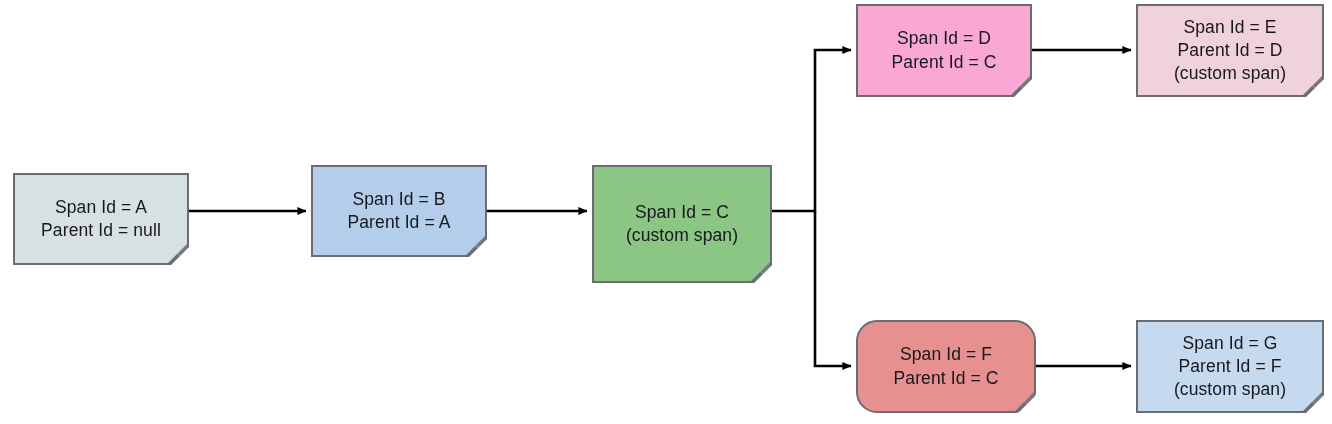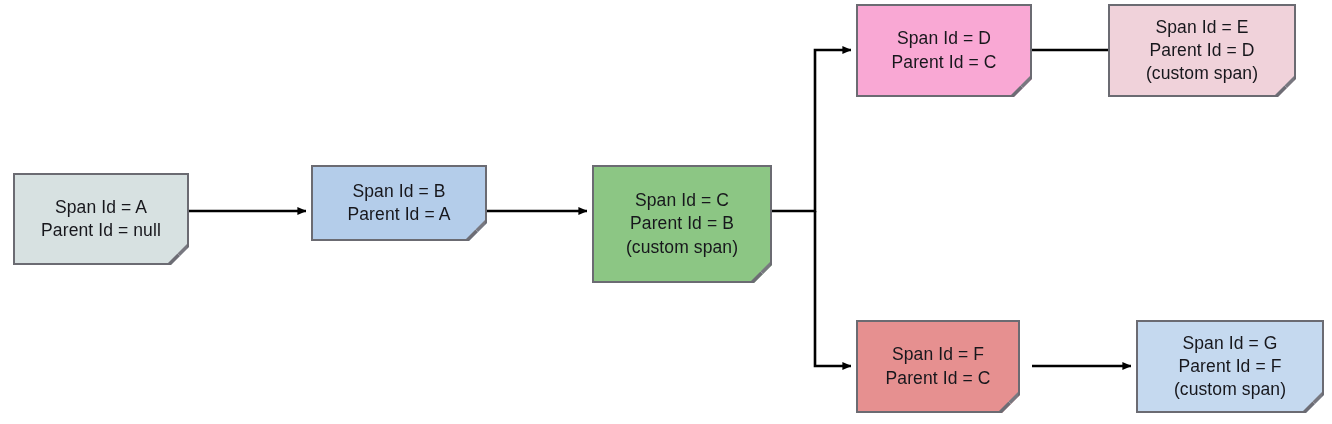--- a/index.html
+++ b/index.html
@@ -83,43 +83,42 @@
         <path d="M 1032 366 L 1131 366" stroke="#000000" marker-end="url(#arrowhead)"></path>
       </g>
   </svg>
 
   <div id="nodes-layer">
       <div class="node" style="left: 13px; top: 165px; width: 176px; height: 92px; background: rgb(215, 225, 225); border-color: rgb(107, 107, 114); margin-top: 8px;">
         <span class="line">Span Id = A</span>
         <span class="line">Parent Id = null</span>
         <span class="fold"></span>
       </div>
-      <div class="node" style="left: 311px; top: 165px; width: 176px; height: 76px; background: rgb(180, 205, 234); border-color: rgb(107, 107, 114);">
+      <div class="node" style="left: 311px; top: 165px; width: 176px; height: 92px; background: rgb(180, 205, 234); border-color: rgb(107, 107, 114);">
         <span class="line">Span Id = B</span>
         <span class="line">Parent Id = A</span>
         <span class="fold"></span>
       </div>
       <div class="node" style="left: 592px; top: 165px; width: 180px; height: 118px; background: rgb(140, 198, 132); border-color: rgb(107, 107, 114);">
         <span class="line">Span Id = C</span>
-        <span class="line">Parent Id = B</span>
         <span class="line">(custom span)</span>
         <span class="fold"></span>
       </div>
       <div class="node" style="left: 856px; top: 4px; width: 176px; height: 93px; background: #f9a8d4; border-color: rgb(107, 107, 114);">
         <span class="line">Span Id = D</span>
         <span class="line">Parent Id = C</span>
         <span class="fold"></span>
       </div>
-      <div class="node" style="left: 1108px; top: 4px; width: 188px; height: 93px; background: rgb(240, 210, 218); border-color: rgb(107, 107, 114);">
+      <div class="node" style="left: 1136px; top: 4px; width: 188px; height: 93px; background: rgb(240, 210, 218); border-color: rgb(107, 107, 114);">
         <span class="line">Span Id = E</span>
         <span class="line">Parent Id = D</span>
         <span class="line">(custom span)</span>
         <span class="fold"></span>
       </div>
-      <div class="node" style="left: 856px; top: 320px; width: 164px; height: 93px; background: rgb(230, 144, 144); border-color: rgb(107, 107, 114);">
+      <div class="node" style="left: 856px; top: 320px; width: 180px; height: 93px; background: rgb(230, 144, 144); border-color: rgb(107, 107, 114); border-radius: 21px;">
         <span class="line">Span Id = F</span>
         <span class="line">Parent Id = C</span>
         <span class="fold"></span>
       </div>
       <div class="node" style="left: 1136px; top: 320px; width: 188px; height: 93px; background: rgb(197, 217, 239); border-color: rgb(107, 107, 114);">
         <span class="line">Span Id = G</span>
         <span class="line">Parent Id = F</span>
         <span class="line">(custom span)</span>
         <span class="fold"></span>
       </div>

